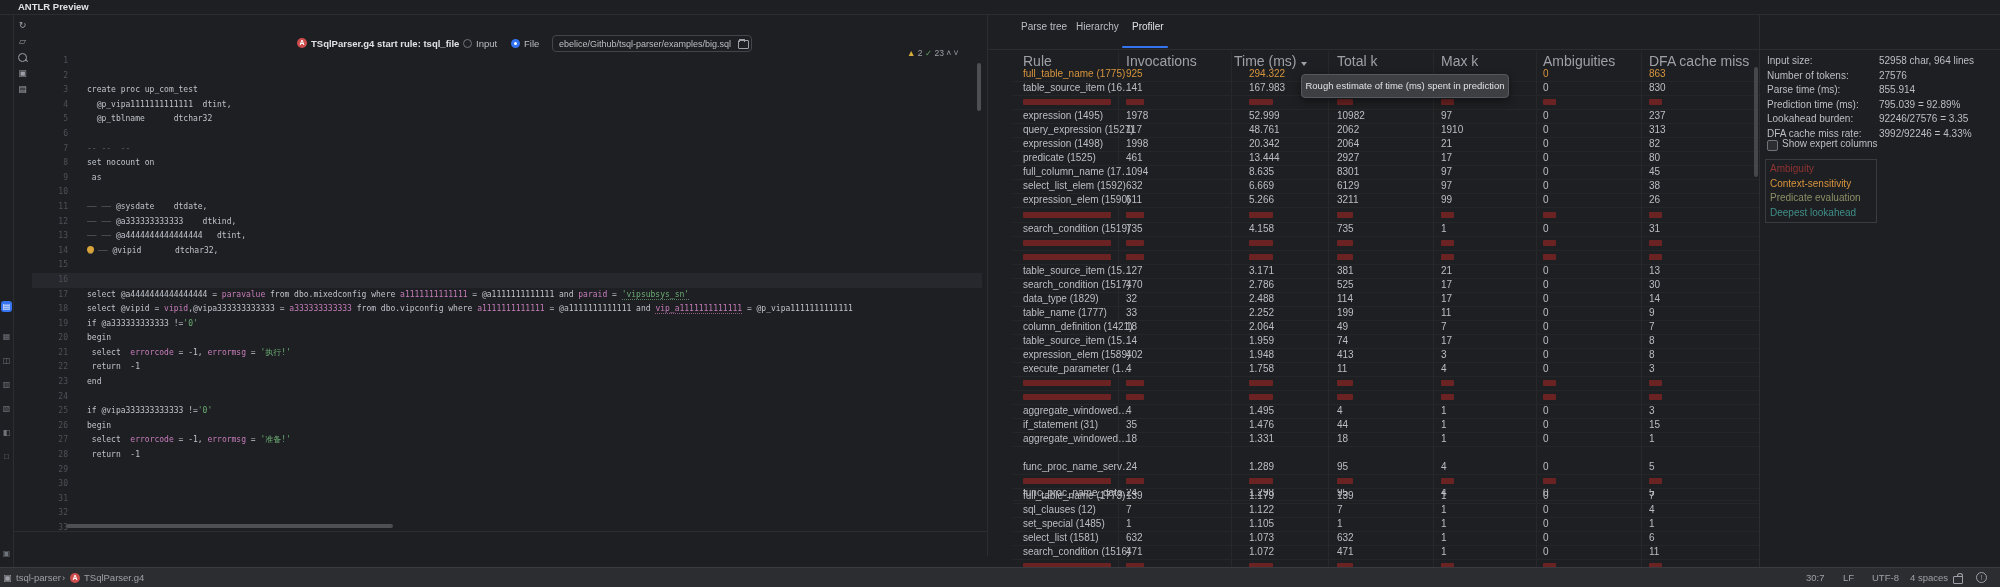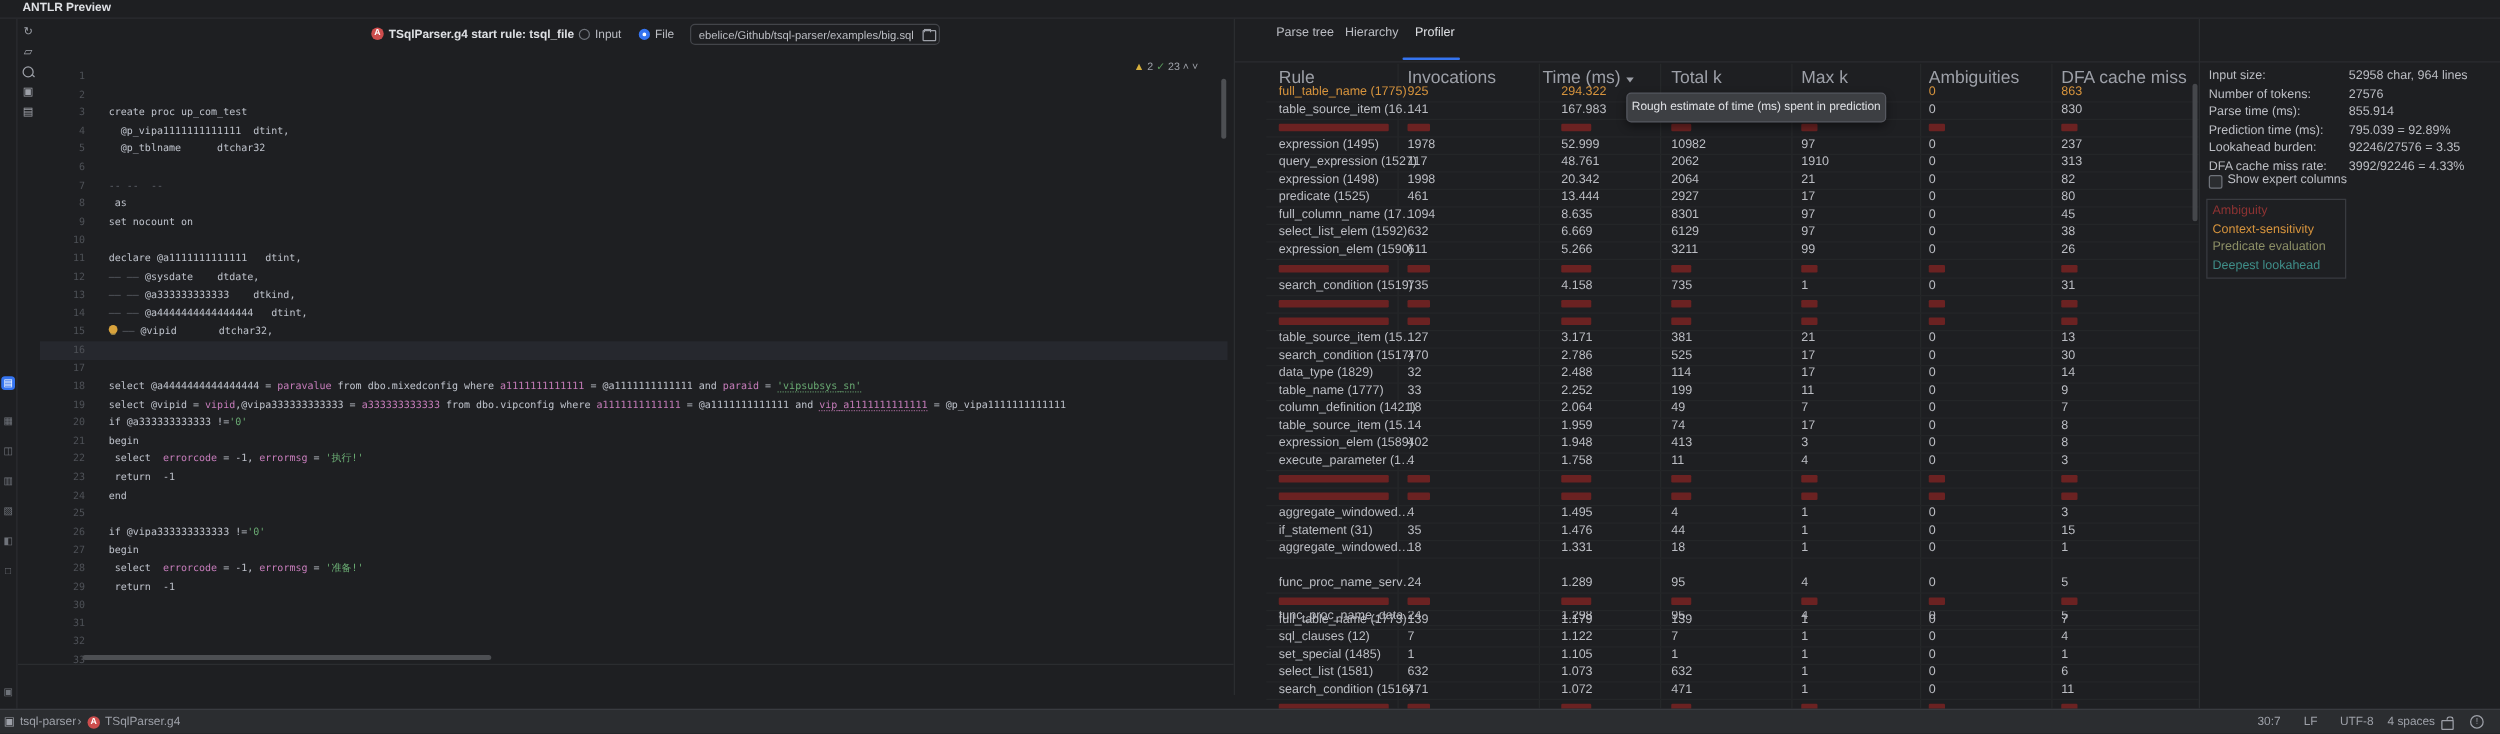--- a/index.html
+++ b/index.html
@@ -12,21 +12,21 @@
   
   #stripe{left:0;top:15px;width:13px;height:552px;border-right:1px solid #2b2d30;}
   .stripe-ic{position:absolute;left:1px;width:11px;height:11px;font-size:8px;line-height:11px;
              text-align:center;color:#6f737a;}
   .stripe-ic.active{background:#3574f0;border-radius:3px;color:#fff;}
   
   #editor-panel{left:14px;top:15px;width:973px;height:541px;border-right:1px solid #2b2d30;overflow:hidden;}
   .ptool{position:absolute;left:2px;width:13px;height:13px;color:#9da0a8;font-size:9px;line-height:13px;text-align:center;}
   .mag{position:absolute;left:4px;width:7px;height:7px;border:1.2px solid #9da0a8;border-radius:50%;}
   .mag::after{content:"";position:absolute;left:6px;top:6px;width:3px;height:1.2px;background:#9da0a8;transform:rotate(45deg);}
-  #run-bar{left:0;top:0;width:973px;height:26px;}
+  #run-bar{left:0;top:16px;width:973px;height:26px;}
   .antlr-ic{position:absolute;width:10px;height:10px;border-radius:50%;background:#cd4d4d;
             color:#fff;font-size:7px;font-weight:bold;text-align:center;line-height:10px;}
   #grammar-label{left:297px;top:7px;font-size:9.5px;font-weight:bold;color:#dfe1e5;}
   .radio{position:absolute;width:9px;height:9px;border-radius:50%;box-sizing:border-box;}
   .radio.off{border:1px solid #6f737a;}
   .radio.on{border:3px solid #3574f0;background:#fff;}
   .radio-lab{position:absolute;font-size:9.5px;color:#bcbec4;}
   #path-field{left:538px;top:4px;width:200px;height:17px;border:1px solid #43454a;border-radius:4px;
               background:#1e1f22;font-size:9px;color:#bcbec4;line-height:17px;padding-left:6px;box-sizing:border-box;}
   .folder{position:absolute;width:9px;height:7px;border:1px solid #9da0a8;border-radius:1px;}
@@ -168,24 +168,23 @@
         <div class="ln">33</div>
       </div>
     <div class="abs" id="lines">
         <div class="cl"></div>
         <div class="cl"></div>
         <div class="cl"><span class="seg-d">create proc up_com_test</span></div>
         <div class="cl"><span class="seg-d">  @p_vipa1111111111111  dtint,</span></div>
         <div class="cl"><span class="seg-d">  @p_tblname      dtchar32</span></div>
         <div class="cl"></div>
         <div class="cl"><span class="seg-c">-- --  --</span></div>
+        <div class="cl"><span class="seg-d">set nocount on</span></div>
         <div class="cl"><span class="seg-d"> as</span></div>
-        <div class="cl"><span class="seg-d">set nocount on</span></div>
-        <div class="cl"></div>
-        <div class="cl"><span class="seg-d">declare @a1111111111111   dtint,</span></div>
+        <div class="cl"></div>
         <div class="cl"><span class="seg-c">—— —— </span><span class="seg-d">@sysdate    dtdate,</span></div>
         <div class="cl"><span class="seg-c">—— —— </span><span class="seg-d">@a333333333333    dtkind,</span></div>
         <div class="cl"><span class="seg-c">—— —— </span><span class="seg-d">@a4444444444444444   dtint,</span></div>
         <div class="cl"><span class="bulb"></span><span class="seg-c">—— </span><span class="seg-d">@vipid       dtchar32,</span></div>
         <div class="cl"></div>
         <div class="cl"></div>
         <div class="cl"><span class="seg-d">select @a4444444444444444 = </span><span class="seg-p">paravalue</span><span class="seg-d"> from dbo.mixedconfig where </span><span class="seg-p">a1111111111111</span><span class="seg-d"> = @a1111111111111 and </span><span class="seg-p">paraid</span><span class="seg-d"> = </span><span class="seg-su">'vipsubsys_sn'</span></div>
         <div class="cl"><span class="seg-d">select @vipid = </span><span class="seg-p">vipid</span><span class="seg-d">,@vipa333333333333 = </span><span class="seg-p">a333333333333</span><span class="seg-d"> from dbo.vipconfig where </span><span class="seg-p">a1111111111111</span><span class="seg-d"> = @a1111111111111 and </span><span class="seg-pu">vip_a1111111111111</span><span class="seg-d"> = @p_vipa1111111111111</span></div>
         <div class="cl"><span class="seg-d">if @a333333333333 !=</span><span class="seg-s">'0'</span></div>
         <div class="cl"><span class="seg-d">begin</span></div>

